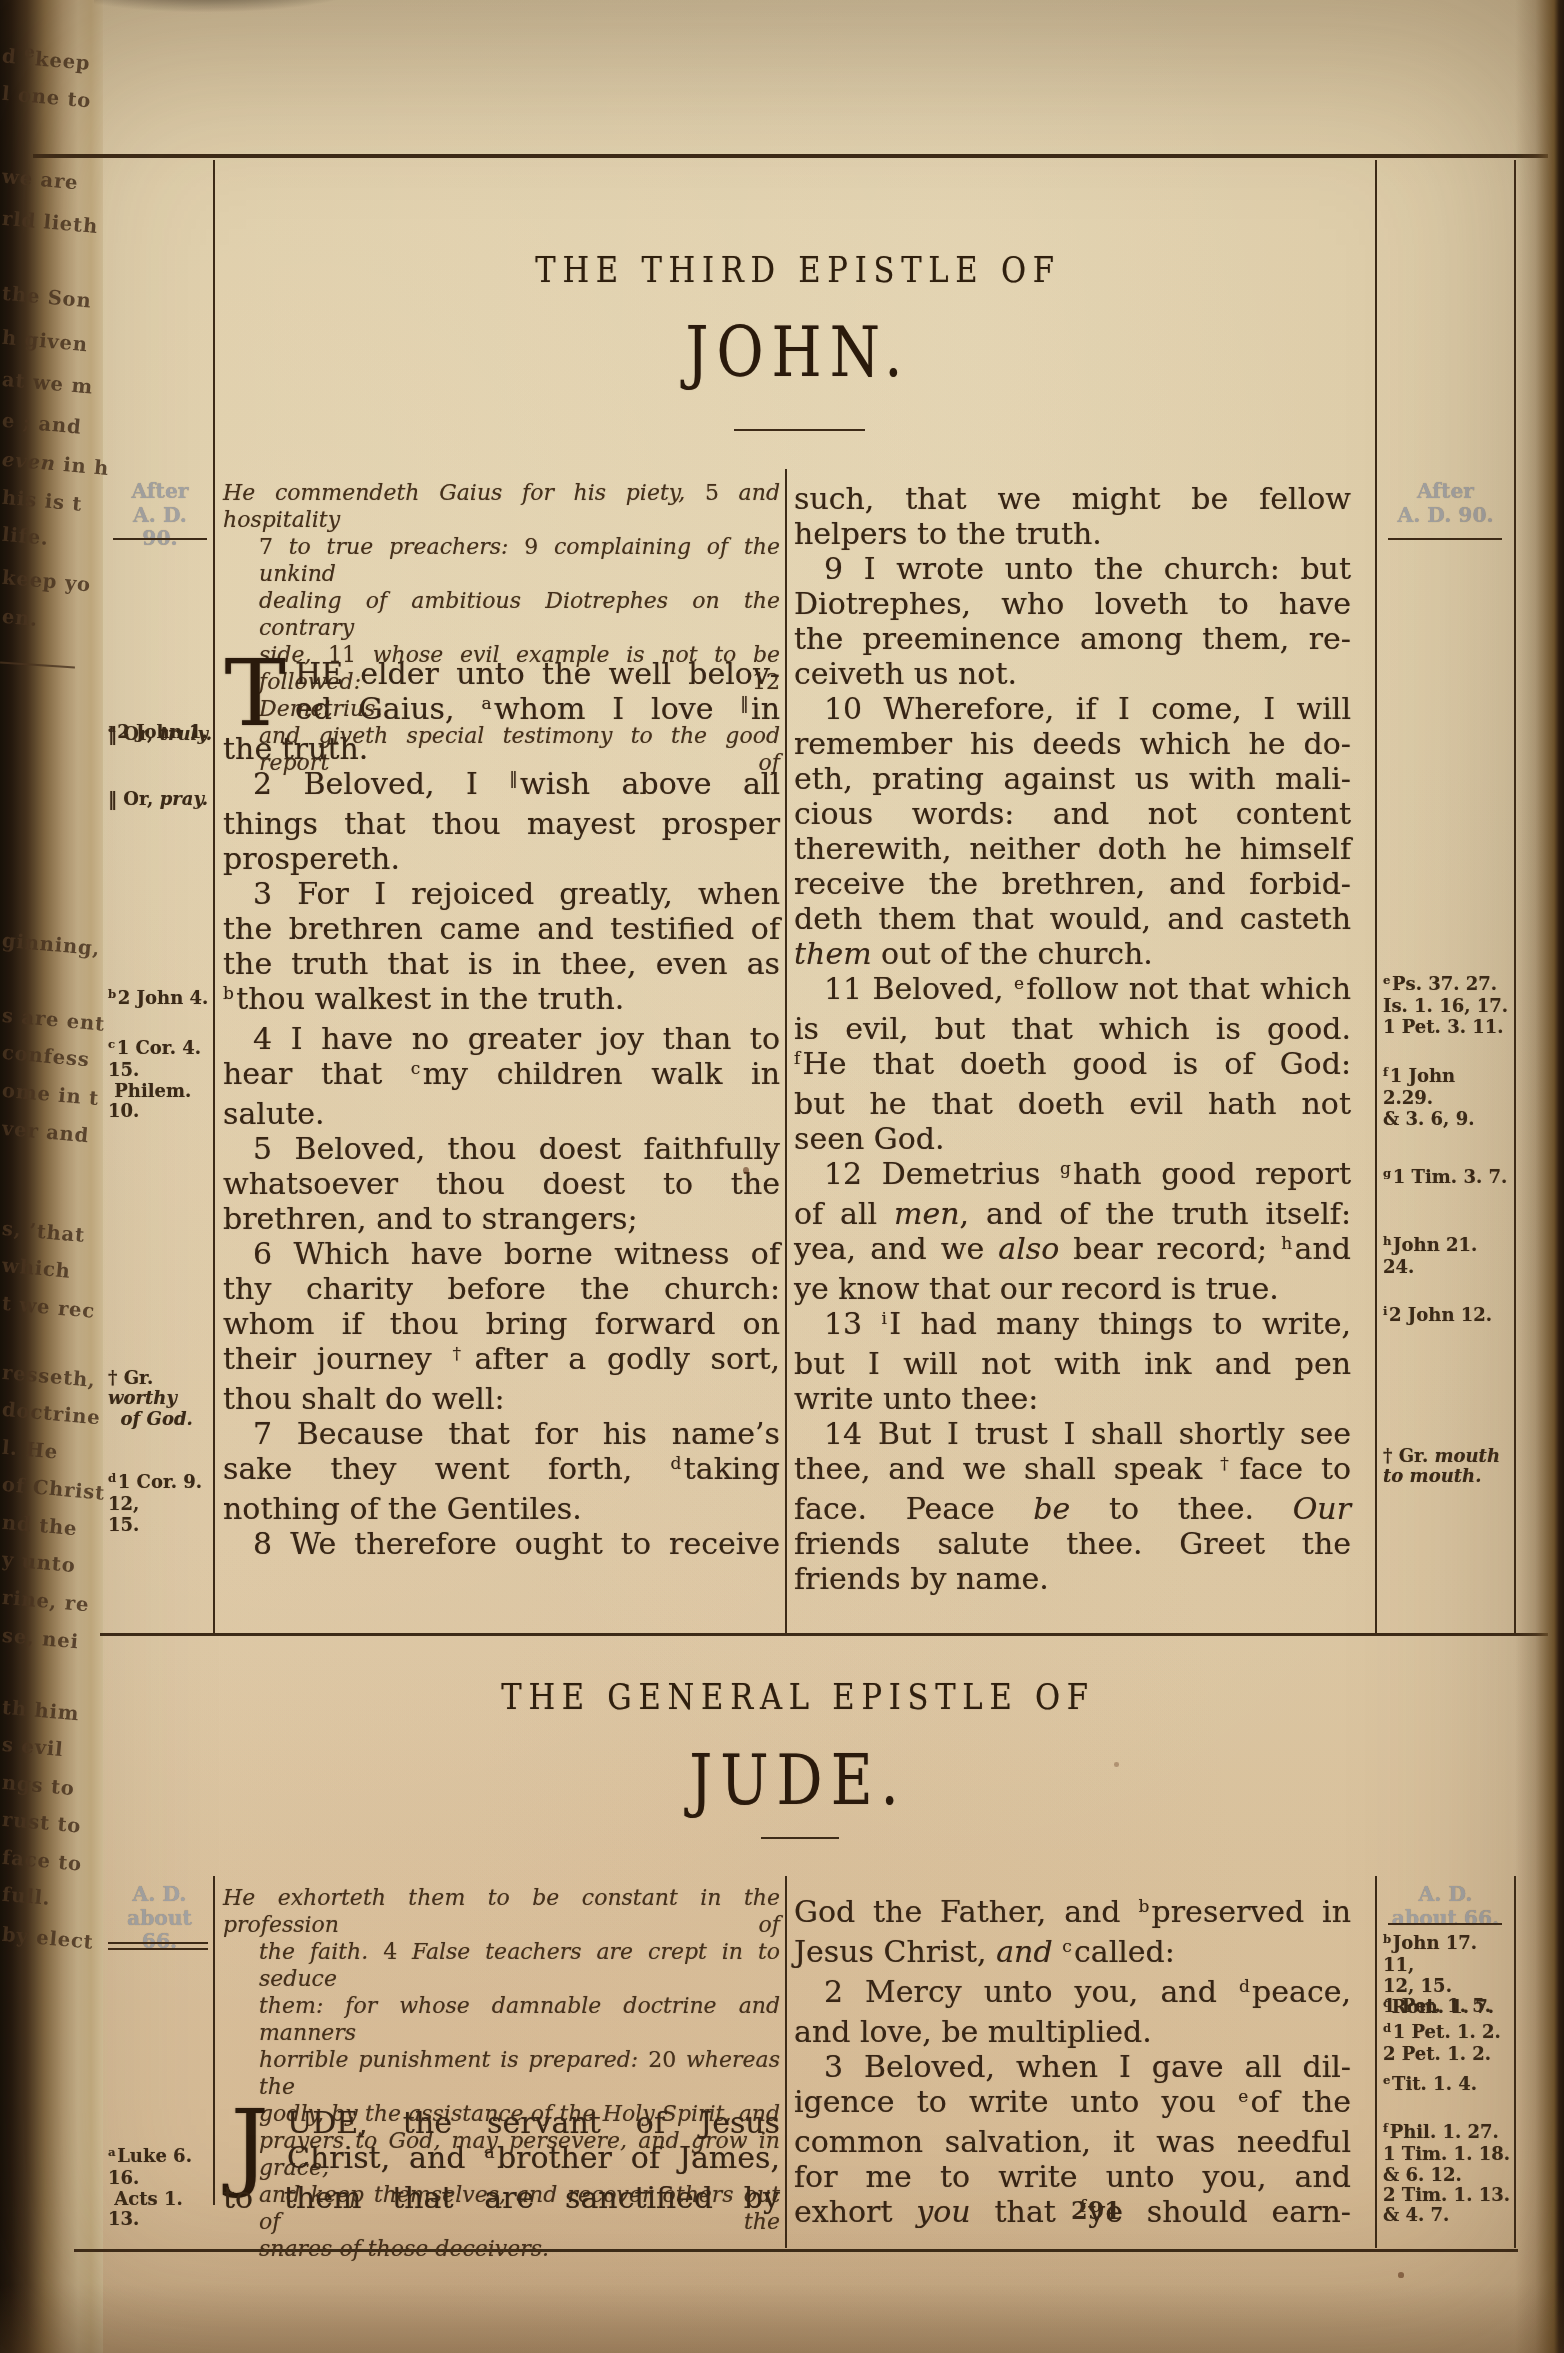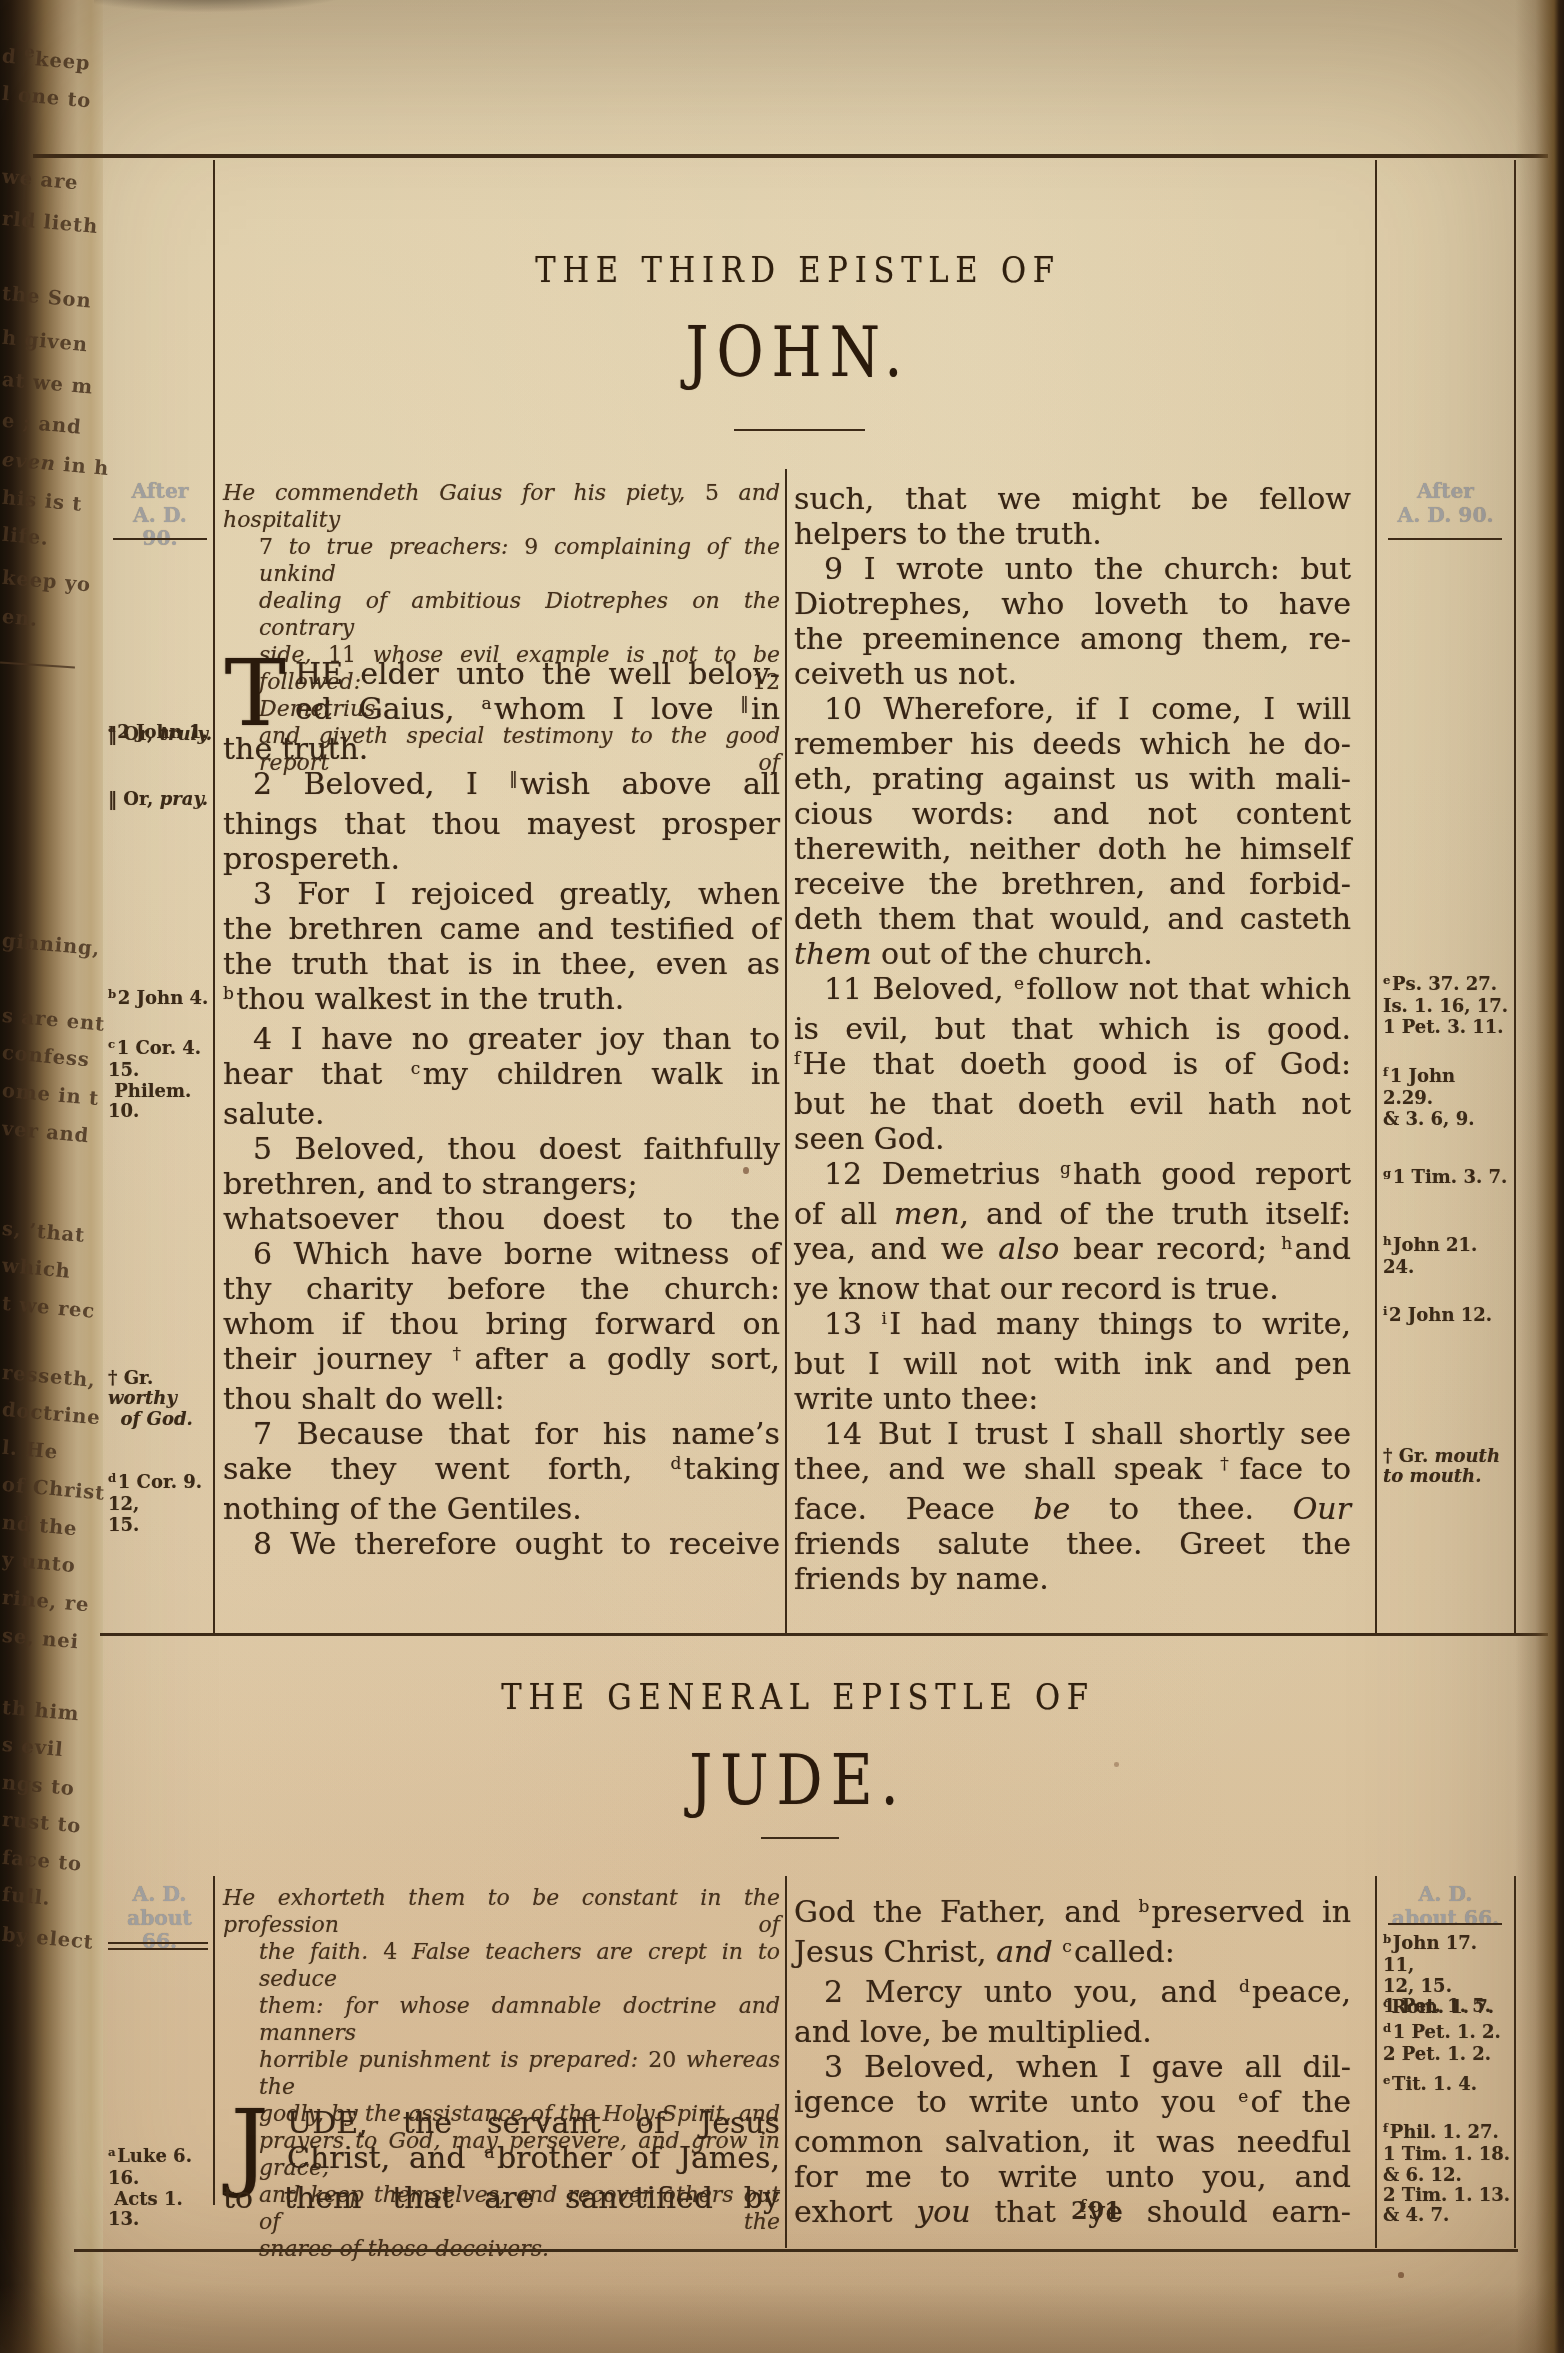--- a/index.html
+++ b/index.html
@@ -184,22 +184,22 @@
     <div class="bl">things that thou mayest prosper</div>
     <div class="bl f-e">prospereth.</div>
     <div class="bl f-i">3 For I rejoiced greatly, when</div>
     <div class="bl">the brethren came and testified of</div>
     <div class="bl">the truth that is in thee, even as</div>
     <div class="bl f-e"><sup>b</sup>thou walkest in the truth.</div>
     <div class="bl f-i">4 I have no greater joy than to</div>
     <div class="bl">hear that <sup>c</sup>my children walk in</div>
     <div class="bl f-e">salute.</div>
     <div class="bl f-i">5 Beloved, thou doest faithfully</div>
+    <div class="bl">whatsoever thou doest to the</div>
     <div class="bl f-e">brethren, and to strangers;</div>
-    <div class="bl">whatsoever thou doest to the</div>
     <div class="bl f-i">6 Which have borne witness of</div>
     <div class="bl">thy charity before the church:</div>
     <div class="bl">whom if thou bring forward on</div>
     <div class="bl">their journey <sup>†</sup>after a godly sort,</div>
     <div class="bl f-e">thou shalt do well:</div>
     <div class="bl f-i">7 Because that for his name’s</div>
     <div class="bl">sake they went forth, <sup>d</sup>taking</div>
     <div class="bl f-e">nothing of the Gentiles.</div>
     <div class="bl f-i">8 We therefore ought to receive</div>
   </div>

